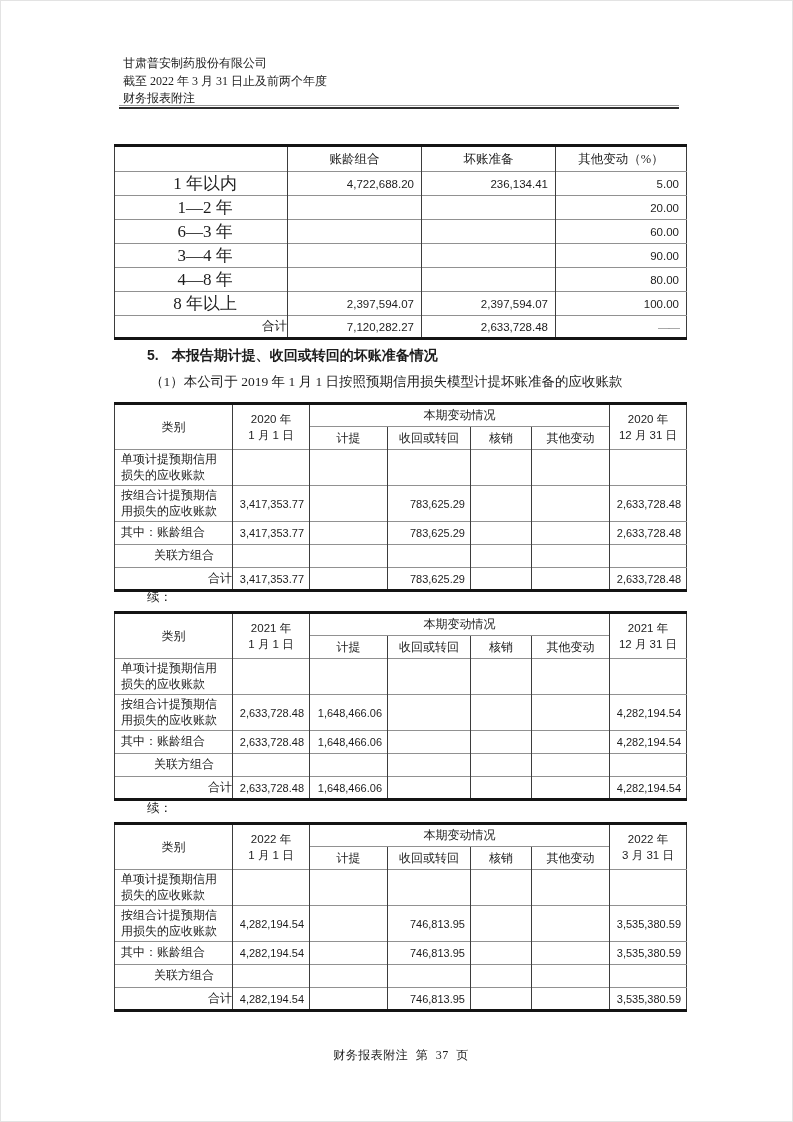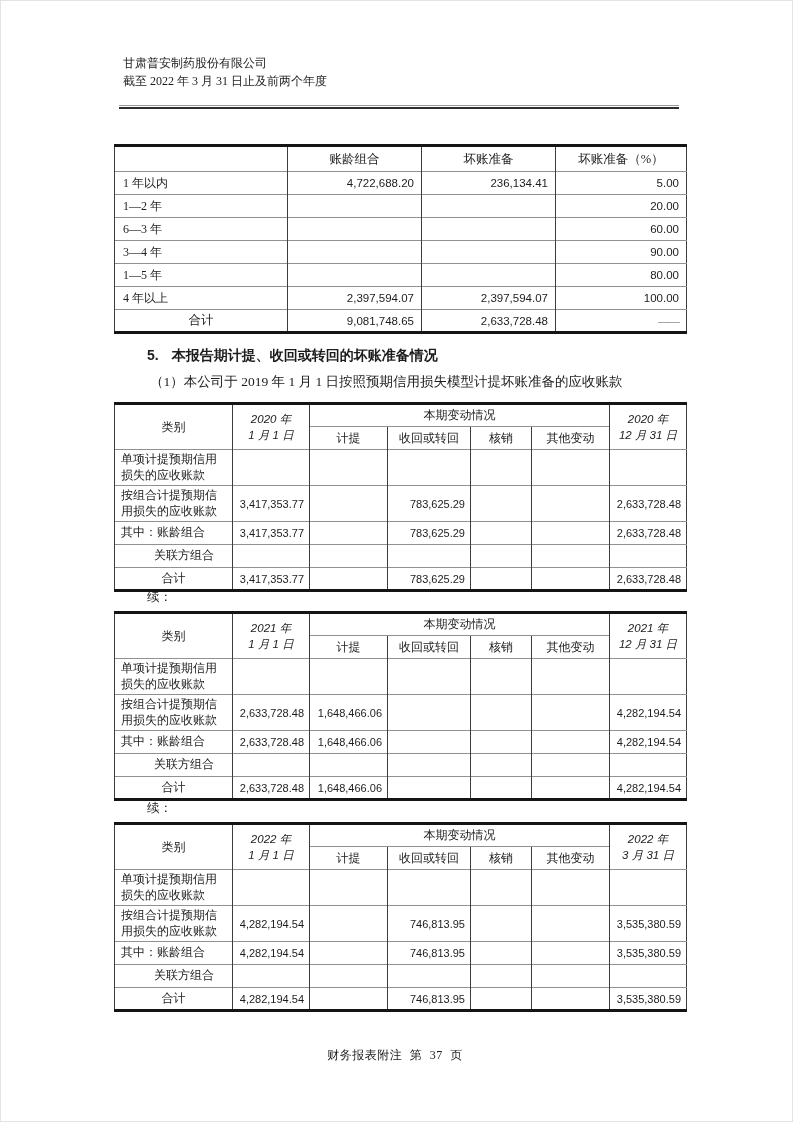--- a/index.html
+++ b/index.html
@@ -14,72 +14,73 @@
                border-top:1px solid #9a9a9a; border-bottom:2px solid #2e2e2e; }
 
   table { position:absolute; left:113px; width:572px; border-collapse:collapse; table-layout:fixed;
           border-top:3px solid #141414; border-bottom:3px solid #141414;
           border-left:1px solid #3d3d3d; border-right:1px solid #3d3d3d; }
   td { border-left:1px solid #3d3d3d; border-top:1px solid #919191; overflow:hidden; vertical-align:middle; }
 
   .t1 { top:143px; }
   .t1 tr.h td { height:26px; }
   .t1 tr.r td { height:23px; }
-  .t1 .lab { font-size:12px; padding-left:8px; text-align:left; }
+  .t1 .lab { font-size:17px; padding-left:8px; text-align:center; }
   .t1 .num { font-size:11.5px; padding-right:7px; }
 
   .mt { }
   .mt1 { top:401px; } .mt2 { top:610px; } .mt3 { top:821px; }
   .mt tr.h td   { height:23px; }
   .mt tr.tall td{ height:32px; }
   .mt tr.sh td  { height:23px; }
   .mt .lab { font-size:12px; padding:2px 4px 2px 6px; line-height:15.5px; text-align:left;margin-left:8px; }
   .mt .ind { padding-left:39px; }
   .mt .hc  { font-size:12px; }
   .mt .tc  { font-size:12px; }
 
   .hc { text-align:center; font-size:12.5px; }
-  .tc { text-align:center; font-size:12.5px;margin-top:17px; }
+  .tc { text-align:right; font-size:12.5px;margin-top:17px; }
   .num { font-family:"Liberation Sans","DejaVu Sans",sans-serif; font-size:11px; text-align:right; padding:0 5px 0 2px; }
   .dash { color:#8f8f8f; letter-spacing:-1px; }
   .yr .ln { display:block; line-height:16px; font-size:11.5px;
-            font-family:"Liberation Sans","DejaVu Sans",sans-serif;font-style:italic; }
+            font-family:"Liberation Sans","DejaVu Sans",sans-serif; }
 
   .sec  { position:absolute; left:146px; top:346px; font-size:14px; font-weight:bold;
           font-family:"Liberation Sans","DejaVu Sans",sans-serif; display:flex; gap:13px; }
   .para { position:absolute; left:149px; top:372px; font-size:13.5px; }
   .cont { position:absolute; left:146px; font-size:12.5px; }
   .cont1 { top:588px; } .cont2 { top:799px; }
-  .foot { position:absolute; left:4px; top:1046px; width:780px; text-align:center;
+  .foot { position:absolute; left:10px; top:1046px; width:780px; text-align:center;
           font-size:12px; word-spacing:4px; letter-spacing:0.5px; }
 </style>
 </head>
 <body>
 
 <div class="page">
 
   <div class="hdr-block">
     <div>甘肃普安制药股份有限公司</div>
     <div>截至 2022 年 3 月 31 日止及前两个年度</div>
+    <div>财务报表附注</div>
   </div>
   <div class="hdr-rule"></div>
 
   <table class="t1">
     <colgroup>
         <col style="width:173px">
         <col style="width:134px">
         <col style="width:134px">
         <col style="width:131px">
       </colgroup>
     <tbody>
       <tr class="h">
         <td class="hc"></td>
         <td class="hc">账龄组合</td>
         <td class="hc">坏账准备</td>
-        <td class="hc">坏账准备（%）</td>
+        <td class="hc">其他变动（%）</td>
       </tr>
       <tr class="r">
         <td class="lab">1 年以内</td>
         <td class="num">4,722,688.20</td>
         <td class="num">236,134.41</td>
         <td class="num">5.00</td>
       </tr>
       <tr class="r">
         <td class="lab">1—2 年</td>
         <td class="num"></td>
@@ -92,34 +93,34 @@
         <td class="num"></td>
         <td class="num">60.00</td>
       </tr>
       <tr class="r">
         <td class="lab">3—4 年</td>
         <td class="num"></td>
         <td class="num"></td>
         <td class="num">90.00</td>
       </tr>
       <tr class="r">
-        <td class="lab">1—5 年</td>
+        <td class="lab">4—8 年</td>
         <td class="num"></td>
         <td class="num"></td>
         <td class="num">80.00</td>
       </tr>
       <tr class="r">
-        <td class="lab">4 年以上</td>
+        <td class="lab">8 年以上</td>
         <td class="num">2,397,594.07</td>
         <td class="num">2,397,594.07</td>
         <td class="num">100.00</td>
       </tr>
       <tr class="r">
         <td class="tc">合计</td>
-        <td class="num">9,081,748.65</td>
+        <td class="num">7,120,282.27</td>
         <td class="num">2,633,728.48</td>
         <td class="num dash">——</td>
       </tr>
     </tbody>
   </table>
 
   <div class="sec">
     <span>5.</span>
     <span>本报告期计提、收回或转回的坏账准备情况</span>
   </div>

